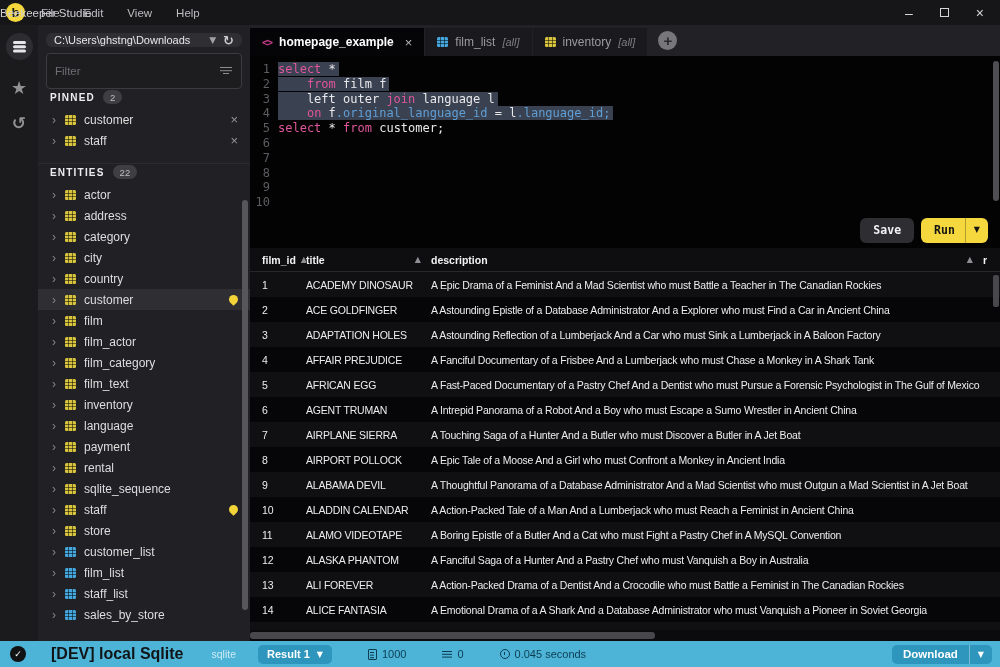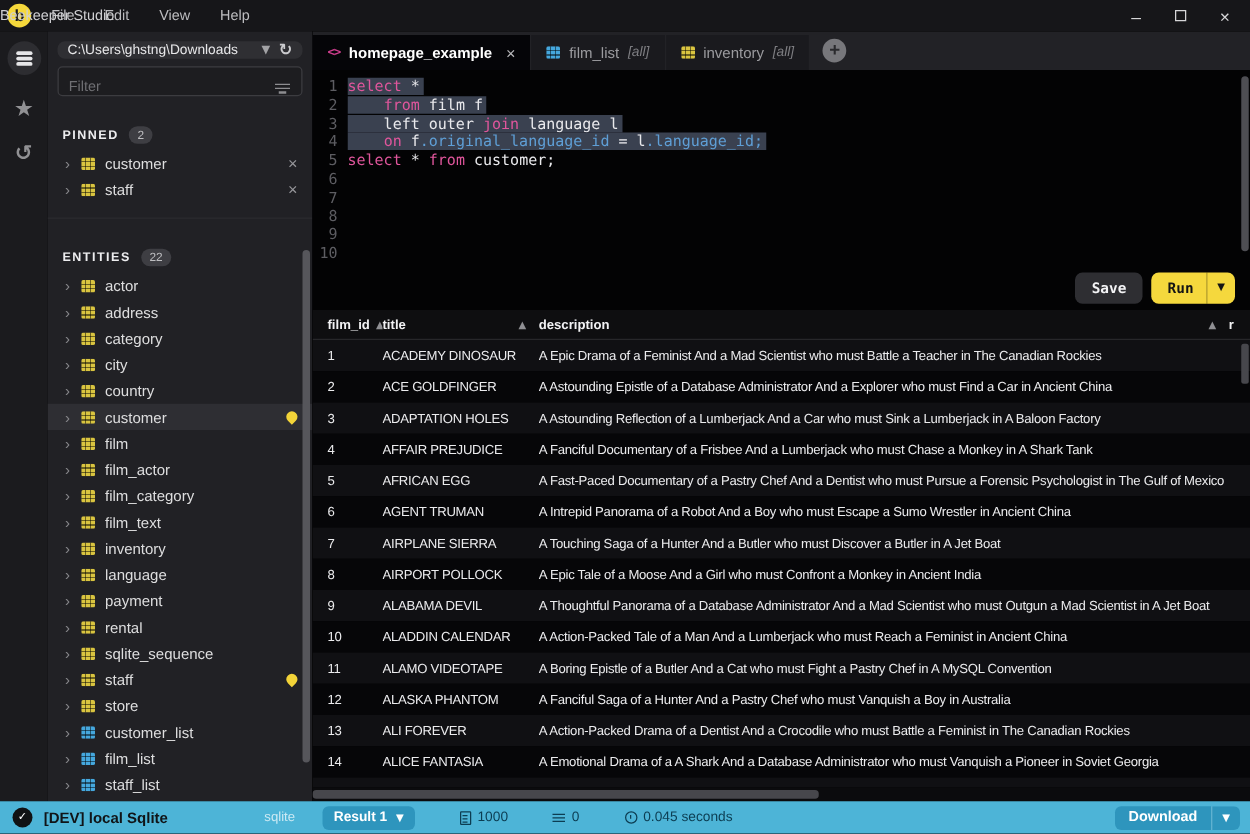--- a/index.html
+++ b/index.html
@@ -25,27 +25,27 @@
   .db-icon { width:13px; height:3px; background:#e6e6e8; border-radius:2px; box-shadow:0 4.3px 0 #e6e6e8, 0 8.6px 0 #e6e6e8; margin-bottom:8.6px; }
   .rail-star { margin-top:17px; color:#919194; font-size:18px; font-family:"DejaVu Sans",sans-serif; }
   .rail-hist { margin-top:15px; color:#919194; font-size:17px; font-weight:bold; font-family:"DejaVu Sans",sans-serif; }
 
   
   .sidebar { width:212px; background:#212125; position:relative; overflow:hidden; flex-shrink:0; }
   .conn-box { margin:8px 8px 0 8px; height:14px; background:#2f2f33; border-radius:6px; display:flex; align-items:center; padding:0 8px; }
   .conn-path { flex:1; font-size:11px; color:#e7e7e9; white-space:nowrap; overflow:hidden; }
   .conn-caret { color:#a2a2a5; font-size:9px; margin:0 7px 0 4px; font-family:"DejaVu Sans",sans-serif; }
   .conn-refresh { color:#cacacd; font-size:13px; font-weight:bold; font-family:"DejaVu Sans",sans-serif; }
-  .filter-box { margin:6px 8px 0 8px; height:24px; background:#1d1d20; border:1px solid #3c3c40; border-radius:4px; display:flex; align-items:flex-end; }
+  .filter-box { margin:6px 8px 0 8px; height:36px; background:#1d1d20; border:1px solid #3c3c40; border-radius:4px; display:flex; align-items:center; }
   .filter-input { flex:1; background:transparent; border:none; outline:none; color:#dadade; font-size:11.5px; padding:0 8px; font-family:"Liberation Sans",sans-serif; }
   .filter-input::placeholder { color:#6f6f73; }
   .filter-icon { width:12px; height:9px; position:relative; margin-right:9px; }
   .filter-icon::before { content:""; position:absolute; top:0; left:0; width:12px; height:1.4px; background:#8d8d90; box-shadow:0 3.2px 0 -0px #8d8d90; }
   .filter-icon::after { content:""; position:absolute; top:6.4px; left:3px; width:6px; height:1.4px; background:#8d8d90; }
-  .section-hdr { display:flex; align-items:center; gap:8px; margin:24px 10px 5px 12px; }
+  .section-hdr { display:flex; align-items:center; gap:8px; margin:1px 10px 5px 12px; }
   .section-label { font-size:10px; font-weight:bold; color:#ededef; letter-spacing:.12em; }
   .badge { background:#3e3e43; color:#bebec1; font-size:9.5px; border-radius:8px; padding:1.5px 7px; }
   .tree-item { height:21px; display:flex; align-items:center; padding:0 12px 0 14px; position:relative; }
   .tree-item.selected { background:#2e2e33; }
   .chev { color:#86868a; font-size:12px; width:13px; flex-shrink:0; }
   .grid-icon { width:11px; height:10px; border-radius:1.5px; margin-right:8px; flex-shrink:0;
     background-image:
       linear-gradient(to right, transparent 3px, rgba(0,0,0,.5) 3px 4px, transparent 4px 7px, rgba(0,0,0,.5) 7px 8px, transparent 8px),
       linear-gradient(to bottom, transparent 3px, rgba(0,0,0,.5) 3px 4px, transparent 4px 6.5px, rgba(0,0,0,.5) 6.5px 7.5px, transparent 7.5px); }
   .gi-yellow { background-color:#d9c440; }
@@ -99,21 +99,21 @@
   .grid-row:nth-child(even) { background:#060608; }
   .rc { overflow:hidden; white-space:nowrap; flex-shrink:0; }
   .v-scroll { position:absolute; right:1px; top:27px; width:6px; height:32px; background:#47474c; border-radius:2px; }
   .hscroll { position:absolute; top:605px; left:0; right:0; height:11px; background:#0b0b0d; }
   .hthumb { position:absolute; left:0; top:2px; height:7px; width:405px; background:#47474c; border-radius:3px; }
 
   
   .statusbar { position:absolute; bottom:0; left:0; right:0; height:26px; background:#4db4d7; display:flex; z-index:30; }
   .sb-left { width:250px; display:flex; align-items:center; padding-left:10px; flex-shrink:0; }
   .check-circle { width:16px; height:16px; border-radius:50%; background:#101214; color:#fff; font-size:9px; display:flex; align-items:center; justify-content:center; font-family:"DejaVu Sans",sans-serif; }
-  .conn-name { margin-left:9px; font-size:12px; font-weight:bold; color:#101417; }
+  .conn-name { margin-left:25px; font-size:16px; font-weight:bold; color:#101417; }
   .db-type { margin-left:auto; margin-right:14px; font-size:10.5px; color:rgba(255,255,255,.72); }
   .sb-right { flex:1; display:flex; align-items:center; padding:0 8px; gap:15px; }
   .pill { background:#2e95bd; border-radius:5px; color:#fff; font-size:11px; font-weight:bold; display:flex; align-items:center; }
   .result-pill { gap:7px; padding:3.5px 9px; }
   .caret-sm { font-size:8px; font-family:"DejaVu Sans",sans-serif; }
   .stat { display:flex; align-items:center; gap:5px; color:#0c3d52; font-size:11px;padding-left:21px; }
   .mi-doc { width:9px; height:11px; border:1.2px solid #0c3d52; border-radius:1px; position:relative; }
   .mi-doc::before { content:""; position:absolute; left:1.5px; right:1.5px; top:2px; height:1.2px; background:#0c3d52; box-shadow:0 2.6px 0 #0c3d52, 0 5.2px 0 #0c3d52; }
   .mi-lines { width:10px; height:8px; position:relative; }
   .mi-lines::before { content:""; position:absolute; left:0; right:0; top:1px; height:1.3px; background:#0c3d52; box-shadow:0 2.8px 0 #0c3d52, 0 5.6px 0 #0c3d52; }

